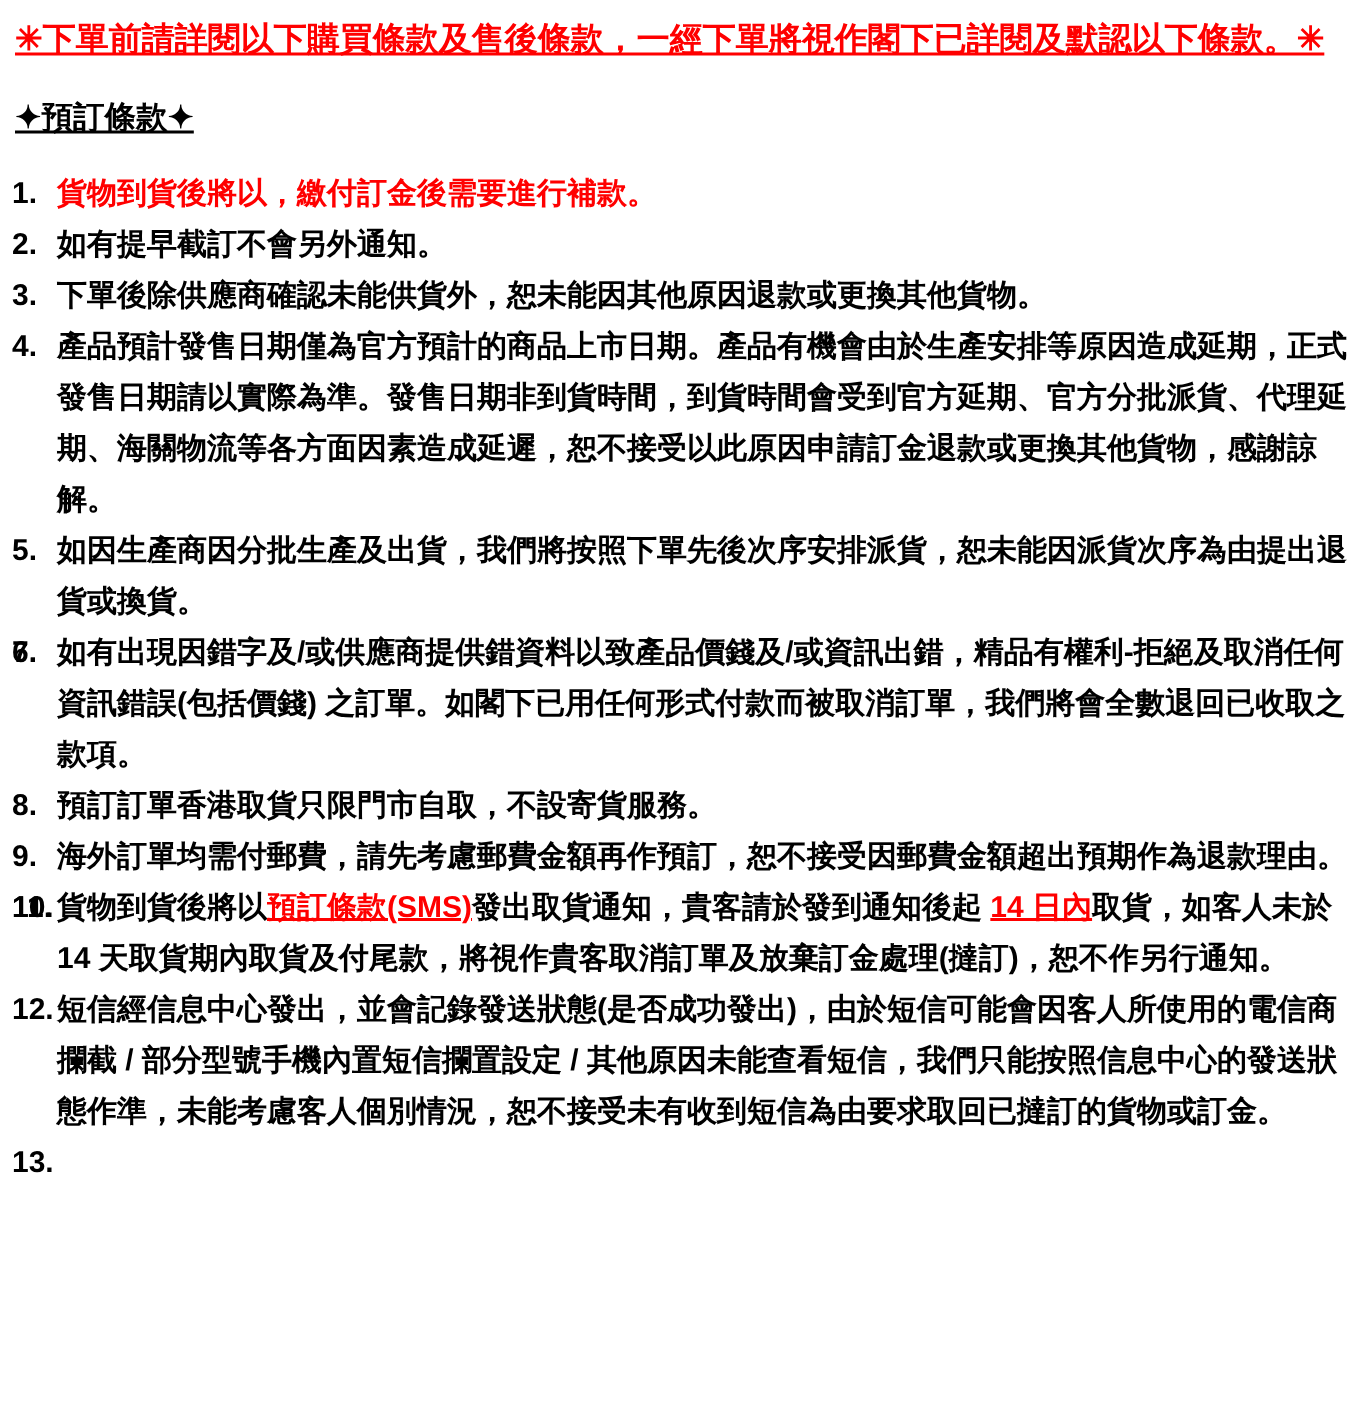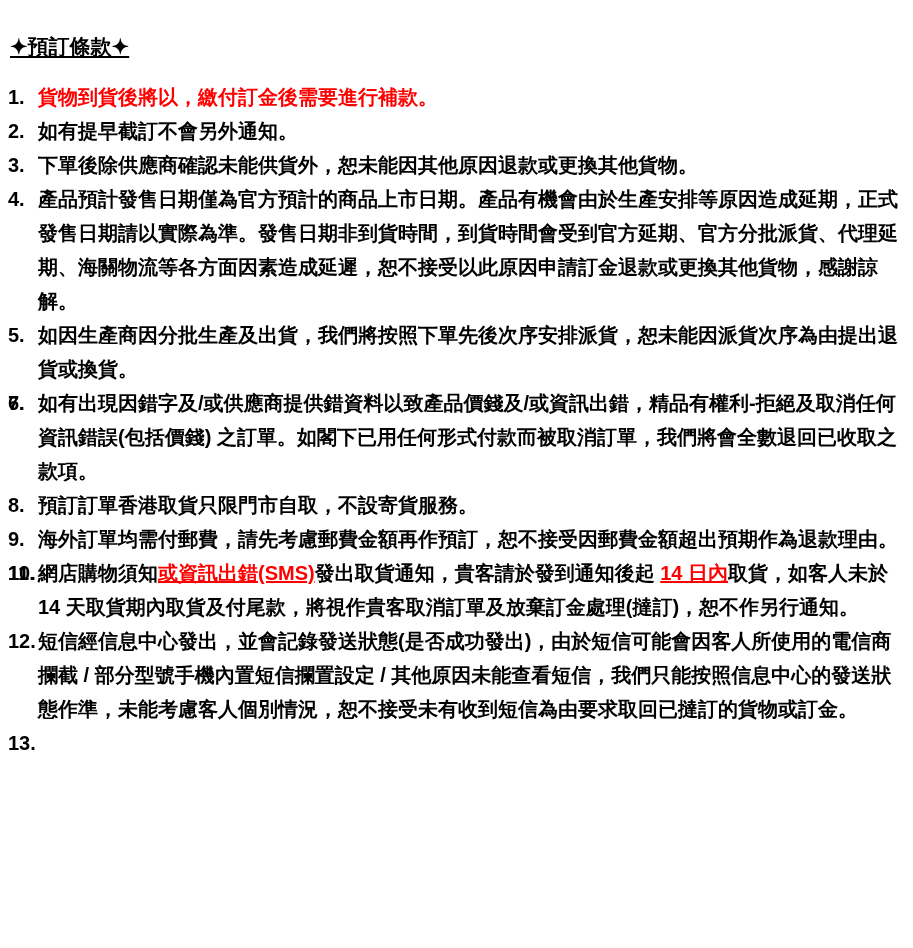--- a/index.html
+++ b/index.html
@@ -59,31 +59,32 @@
   a.seg-link {
     color: #0000ee;
     text-decoration: underline;
     cursor: pointer;
   }
 </style>
 </head>
 <body>
 
 <div class="page">
+  <div class="notice">✳下單前請詳閱以下購買條款及售後條款，一經下單將視作閣下已詳閱及默認以下條款。✳</div>
 
   <div class="section-title">✦預訂條款✦</div>
 
   <div class="terms-list">
       <div class="term-item"><span class="num">1.</span><span><span class="seg-red">貨物到貨後將以，繳付訂金後需要進行補款。</span></span></div>
       <div class="term-item"><span class="num">2.</span><span><span>如有提早截訂不會另外通知。</span></span></div>
       <div class="term-item"><span class="num">3.</span><span><span>下單後除供應商確認未能供貨外，恕未能因其他原因退款或更換其他貨物。</span></span></div>
       <div class="term-item"><span class="num">4.</span><span><span>產品預計發售日期僅為官方預計的商品上市日期。產品有機會由於生產安排等原因造成延期，正式發售日期請以實際為準。發售日期非到貨時間，到貨時間會受到官方延期、官方分批派貨、代理延期、海關物流等各方面因素造成延遲，恕不接受以此原因申請訂金退款或更換其他貨物，感謝諒解。</span></span></div>
       <div class="term-item"><span class="num">5.</span><span><span>如因生產商因分批生產及出貨，我們將按照下單先後次序安排派貨，恕未能因派貨次序為由提出退貨或換貨。</span></span></div>
       <div class="term-item"><span class="num">6.</span></div>
       <div class="term-item"><span class="num">7.</span><span><span>如有出現因錯字及/或供應商提供錯資料以致產品價錢及/或資訊出錯，精品有權利-拒絕及取消任何資訊錯誤(包括價錢) 之訂單。如閣下已用任何形式付款而被取消訂單，我們將會全數退回已收取之款項。</span></span></div>
       <div class="term-item"><span class="num">8.</span><span><span>預訂訂單香港取貨只限門市自取，不設寄貨服務。</span></span></div>
       <div class="term-item"><span class="num">9.</span><span><span>海外訂單均需付郵費，請先考慮郵費金額再作預訂，恕不接受因郵費金額超出預期作為退款理由。</span></span></div>
       <div class="term-item"><span class="num">10.</span></div>
-      <div class="term-item"><span class="num">11.</span><span><span>網店購物須知</span><span class="seg-red-underline">或資訊出錯(SMS)</span><span>發出取貨通知，貴客請於發到通知後起 </span><span class="seg-red-underline">14 日內</span><span>取貨，如客人未於 14 天取貨期內取貨及付尾款，將視作貴客取消訂單及放棄訂金處理(撻訂)，恕不作另行通知。</span></span></div>
+      <div class="term-item"><span class="num">11.</span><span><span>貨物到貨後將以</span><span class="seg-red-underline">預訂條款(SMS)</span><span>發出取貨通知，貴客請於發到通知後起 </span><span class="seg-red-underline">14 日內</span><span>取貨，如客人未於 14 天取貨期內取貨及付尾款，將視作貴客取消訂單及放棄訂金處理(撻訂)，恕不作另行通知。</span></span></div>
       <div class="term-item"><span class="num">12.</span><span><span>短信經信息中心發出，並會記錄發送狀態(是否成功發出)，由於短信可能會因客人所使用的電信商攔截 / 部分型號手機內置短信攔置設定 / 其他原因未能查看短信，我們只能按照信息中心的發送狀態作準，未能考慮客人個別情況，恕不接受未有收到短信為由要求取回已撻訂的貨物或訂金。</span></span></div>
       <div class="term-item"><span class="num">13.</span></div>
     </div>
 </div>
 
 </body></html>

